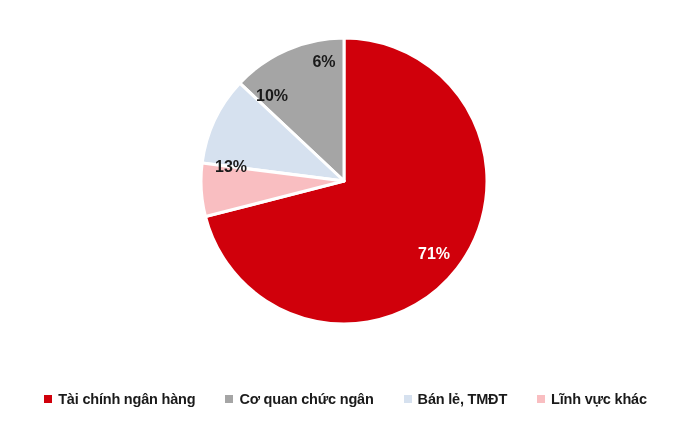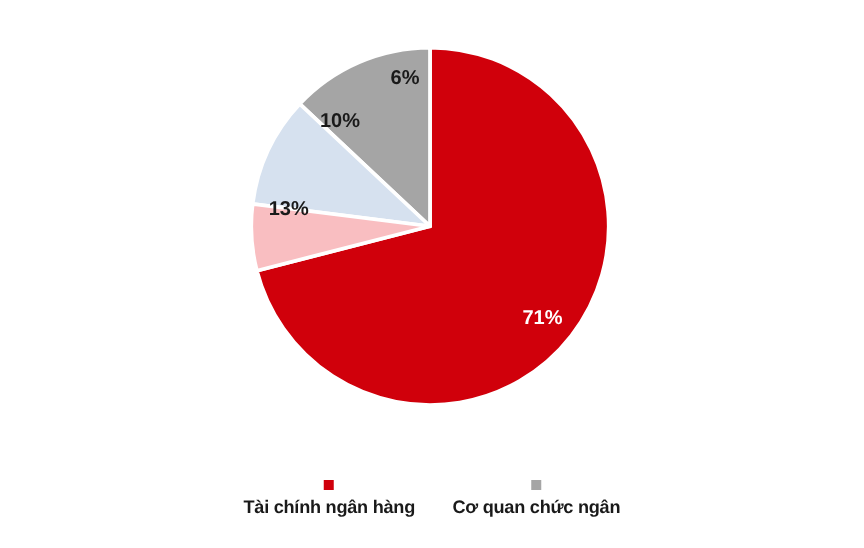--- a/index.html
+++ b/index.html
@@ -50,21 +50,21 @@
     width: 691px;
     height: 26px;
     display: flex;
     flex-direction: row;
     align-items: center;
     justify-content: center;
     gap: 30px;
   }
   .legend-item {
     display: flex;
-    flex-direction: column;
+    flex-direction: row;
     align-items: center;
     gap: 6px;
     white-space: nowrap;
   }
   .legend-swatch {
     width: 8px;
     height: 8px;
     flex: 0 0 auto;
     display: block;
   }
@@ -100,15 +100,23 @@
 
   <div id="legend">
       <div class="legend-item">
         <span class="legend-swatch" style="background: rgb(208, 0, 11);"></span>
         <span class="legend-label">Tài chính ngân hàng</span>
       </div>
       <div class="legend-item">
         <span class="legend-swatch" style="background: rgb(165, 165, 165);"></span>
         <span class="legend-label">Cơ quan chức ngân</span>
       </div>
+      <div class="legend-item">
+        <span class="legend-swatch" style="background: rgb(214, 225, 239);"></span>
+        <span class="legend-label">Bán lẻ, TMĐT</span>
+      </div>
+      <div class="legend-item">
+        <span class="legend-swatch" style="background: rgb(249, 190, 193);"></span>
+        <span class="legend-label">Lĩnh vực khác</span>
+      </div>
     </div>
 
 </div>
 
 </body></html>

